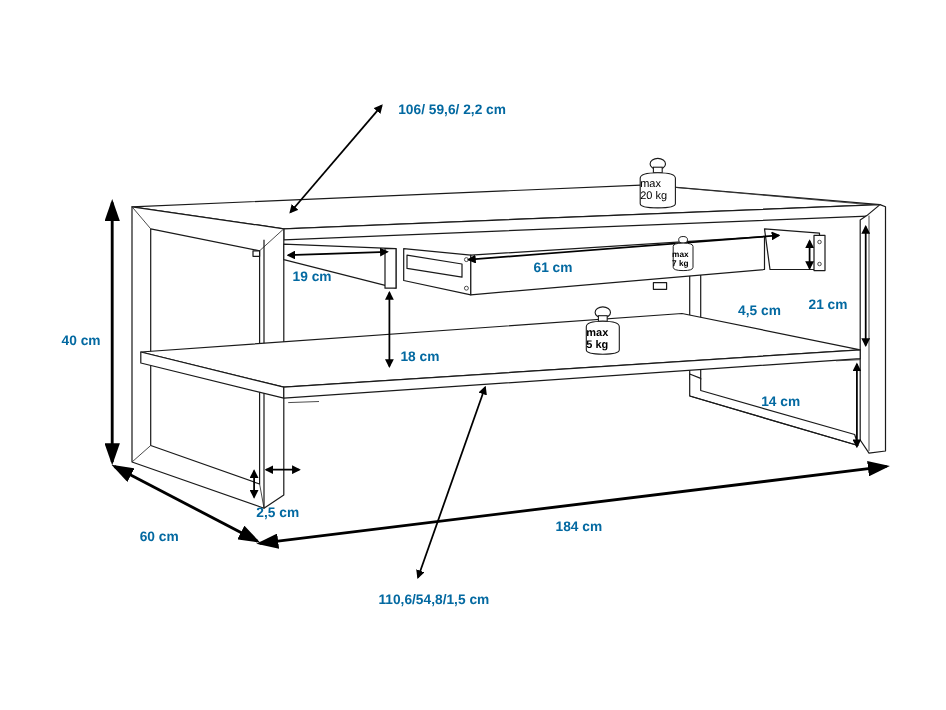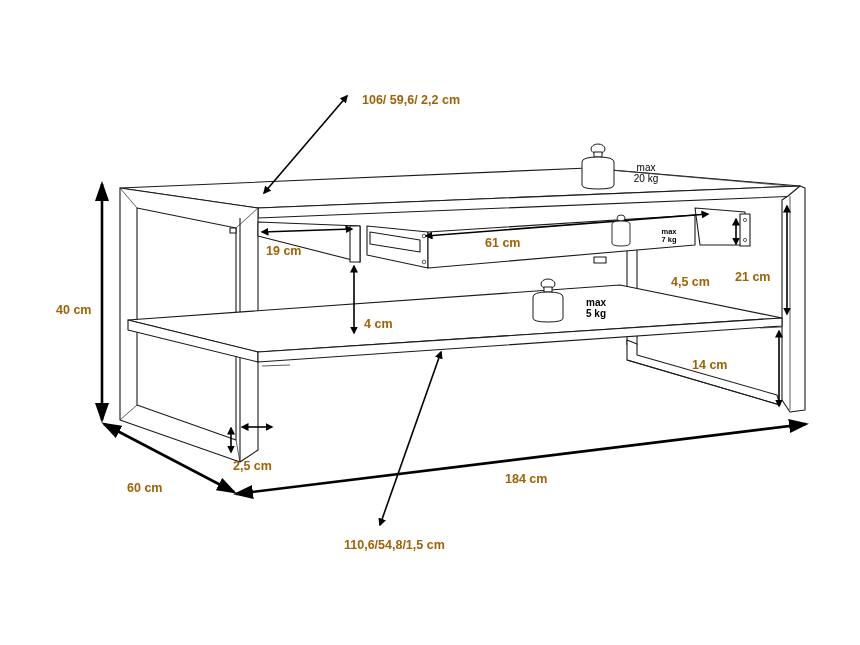--- a/index.html
+++ b/index.html
@@ -3,22 +3,22 @@
   <meta charset="utf-8">
   <style>
     html, body { margin: 0; padding: 0; background: #ffffff; }
     body { width: 860px; height: 645px; position: relative; overflow: hidden; font-family: "Liberation Sans", sans-serif; }
     #diagram { position: absolute; left: 0; top: 0; width: 860px; height: 645px; }
     .ln { stroke: #1a1a1a; stroke-width: 1.1; fill: none; stroke-linejoin: round; }
     .ln-thin { stroke: #333; stroke-width: 0.8; fill: none; }
     .face { fill: #ffffff; stroke: #1a1a1a; stroke-width: 1.1; stroke-linejoin: round; }
     .dim { stroke: #000; stroke-width: 2.6; fill: none; }
     .dim-thin { stroke: #000; stroke-width: 1.6; fill: none; }
-    .lbl { position: absolute; font-family: "Liberation Sans", sans-serif; font-weight: bold; font-size: 12.5px; color: #a16207; white-space: nowrap; line-height: 1; }
-    .wt { position: absolute; font-family: "Liberation Sans", sans-serif; font-size: 10px; color: #000; text-align: center; line-height: 1.05; padding-left: 48px; }
+    .lbl { position: absolute; font-family: "Liberation Sans", sans-serif; font-weight: bold; font-size: 12.5px; color: #0369a1; white-space: nowrap; line-height: 1; }
+    .wt { position: absolute; font-family: "Liberation Sans", sans-serif; font-size: 10px; color: #000; line-height: 1.05; }
     .wt.bold { font-weight: bold; }
     .wt.small { font-size: 7.5px; font-weight: bold; }
   </style>
 </head>
 <body>
 
 <svg id="diagram" viewBox="0 0 860 645" xmlns="http://www.w3.org/2000/svg">
   <defs>
     <marker id="ah" markerWidth="8" markerHeight="8" refX="6.5" refY="4" orient="auto-start-reverse" markerUnits="userSpaceOnUse">
       <path d="M0,0 L8,4 L0,8 z" fill="#000"></path>
@@ -139,21 +139,21 @@
 
 <div class="lbl" style="left:362px; top:94px;">106/ 59,6/ 2,2 cm</div>
 <div class="lbl" style="left:56px; top:304px;">40 cm</div>
 <div class="lbl" style="left:127px; top:482px;">60 cm</div>
 <div class="lbl" style="left:505px; top:473px;">184 cm</div>
 <div class="lbl" style="left:233px; top:460px;">2,5 cm</div>
 <div class="lbl" style="left:344px; top:539px;">110,6/54,8/1,5 cm</div>
 <div class="lbl" style="left:266px; top:245px;">19 cm</div>
 <div class="lbl" style="left:485px; top:237px;">61 cm</div>
 <div class="lbl" style="left:671px; top:236px;margin-top:40px;">4,5 cm</div>
-<div class="lbl" style="left:364px; top:318px;">4 cm</div>
+<div class="lbl" style="left:364px; top:318px;">18 cm</div>
 <div class="lbl" style="left:735px; top:271px;">21 cm</div>
 <div class="lbl" style="left:692px; top:359px;">14 cm</div>
 
 <div class="wt" style="left:582px; top:163px; width:32px;">
   <div>max</div>
   <div>20 kg</div>
 </div>
 <div class="wt small" style="left:611px; top:228px; width:20px;">
   <div>max</div>
   <div>7 kg</div>

